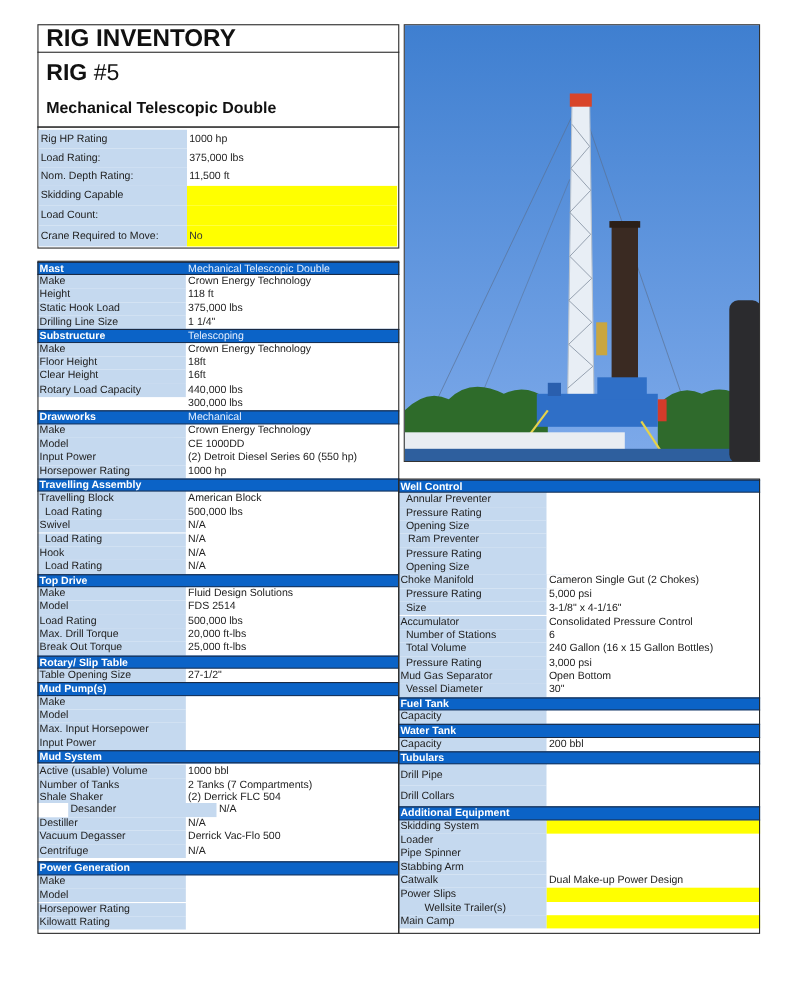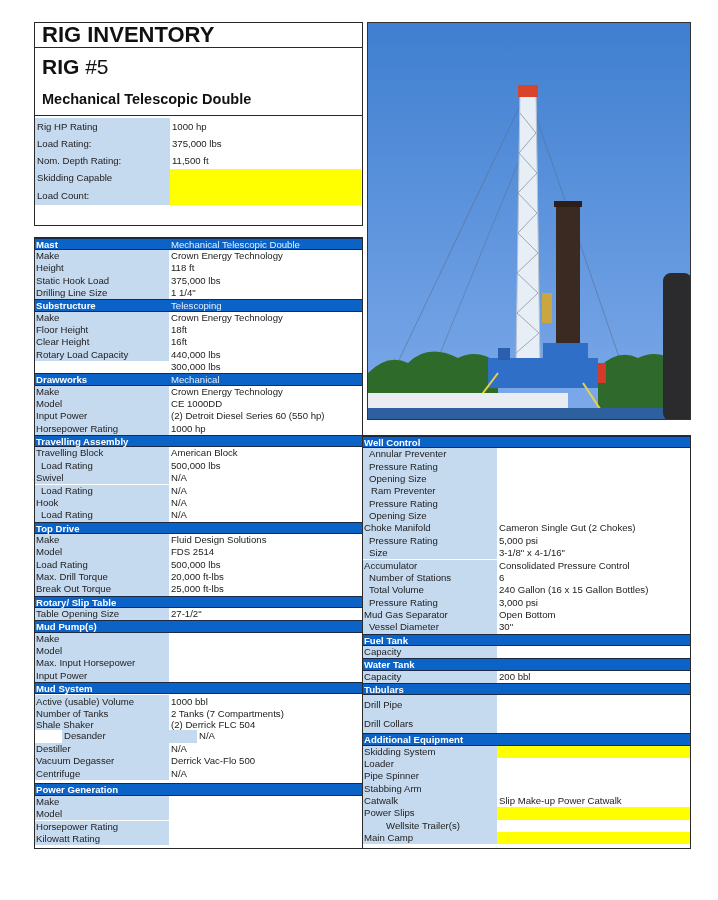--- a/index.html
+++ b/index.html
@@ -44,20 +44,24 @@
     <div class="val" style="left:135px;width:191px;">11,500 ft</div>
   </div>
   <div class="row" style="top:53px;width:326px;height:18px;line-height:18px;">
     <div class="lbl" style="left:0;width:135px;">Skidding Capable</div>
     <div class="val yellow" style="left:135px;width:191px;"></div>
   </div>
   <div class="row" style="top:71px;width:326px;height:18px;line-height:18px;">
     <div class="lbl" style="left:0;width:135px;">Load Count:</div>
     <div class="val yellow" style="left:135px;width:191px;"></div>
   </div>
+  <div class="row" style="top:89px;width:326px;height:19px;line-height:19px;">
+    <div class="lbl" style="left:0;width:135px;">Crane Required to Move:</div>
+    <div class="val yellow" style="left:135px;width:191px;color:#333;">No</div>
+  </div>
 </div>
 
 <div class="photo">
   <svg width="324" height="398" viewBox="0 0 324 398">
     <defs>
       <linearGradient id="sky" x1="0" y1="0" x2="0" y2="1">
         <stop offset="0" stop-color="#3f7fd0"></stop>
         <stop offset="1" stop-color="#7eaaea"></stop>
       </linearGradient>
     </defs>
@@ -373,21 +377,21 @@
     <div class="row" style="left: 362px; top: 770.4px; width: 329px; height: 12.35px; line-height: 12.35px;">
       <div class="lbl" style="left: 0px; width: 135px;">Pipe Spinner</div>
       <div class="val" style="left: 135px; width: 194px;"></div>
     </div>
     <div class="row" style="left: 362px; top: 782.75px; width: 329px; height: 12.35px; line-height: 12.35px;">
       <div class="lbl" style="left: 0px; width: 135px;">Stabbing Arm</div>
       <div class="val" style="left: 135px; width: 194px;"></div>
     </div>
     <div class="row" style="left: 362px; top: 795.1px; width: 329px; height: 12.35px; line-height: 12.35px; text-decoration: underline;">
       <div class="lbl" style="left: 0px; width: 135px;">Catwalk</div>
-      <div class="val" style="left: 135px; width: 194px;">Slip Make-up Power Catwalk</div>
+      <div class="val" style="left: 135px; width: 194px;">Dual Make-up Power Design</div>
     </div>
     <div class="row" style="left: 362px; top: 807.45px; width: 329px; height: 12.35px; line-height: 12.35px;">
       <div class="lbl" style="left: 0px; width: 135px;">Power Slips</div>
       <div class="val yellow" style="left: 135px; width: 194px;"></div>
     </div>
     <div class="row" style="left: 362px; top: 819.8px; width: 329px; height: 12.35px; line-height: 12.35px;">
       <div class="lbl" style="left: 0px; width: 135px; padding-left: 24px;">Wellsite Trailer(s)</div>
       <div class="val" style="left: 135px; width: 194px;"></div>
     </div>
     <div class="row" style="left: 362px; top: 832.15px; width: 329px; height: 12.35px; line-height: 12.35px;">

